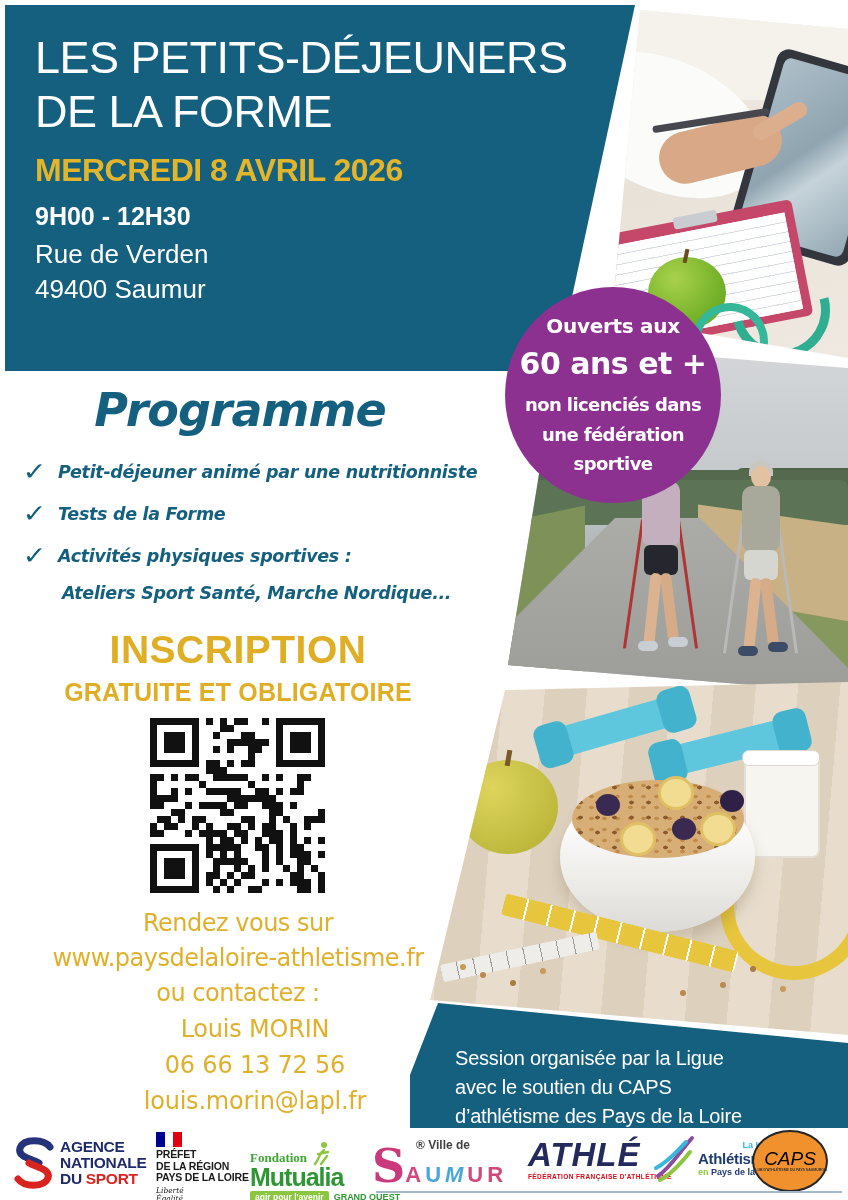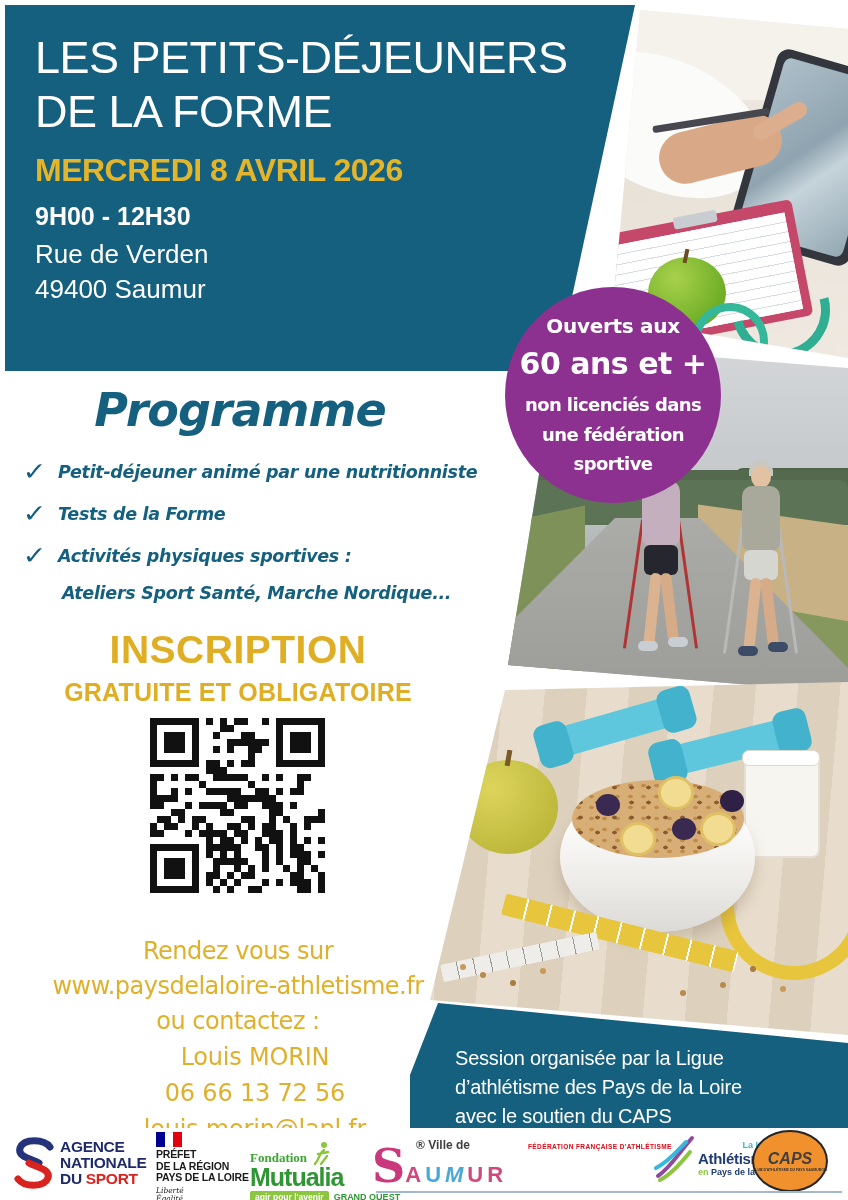--- a/index.html
+++ b/index.html
@@ -145,21 +145,21 @@
   .prog-cont{margin-left:62px;font-size:17.5px;font-weight:bold;letter-spacing:-0.3px;margin-top:-2px;}
 
   
   .inscription{position:absolute;left:0;top:628px;width:476px;text-align:center;z-index:5;color:#DFAE24;}
   .insc-title{font-size:39px;font-weight:bold;letter-spacing:0.5px;}
   .insc-sub{font-size:25px;font-weight:bold;margin-top:6px;letter-spacing:0.2px;}
 
   .qr{position:absolute;left:150px;top:718px;width:175px;height:175px;background:#fff;z-index:5;}
 
   
-  .contact{position:absolute;left:0;top:934px;width:476px;text-align:center;z-index:5;
+  .contact{position:absolute;left:0;top:906px;width:476px;text-align:center;z-index:5;
            color:#E0B02B;font-family:"DejaVu Sans",sans-serif;}
   .c-light{font-size:24px;font-weight:normal;letter-spacing:-0.5px;line-height:35px;}
   .c-bold{font-size:24px;font-weight:normal;letter-spacing:-0.2px;line-height:36px;padding-left:34px;}
 
   
   .session{position:absolute;left:408px;top:995px;width:440px;height:135px;background:#14607E;z-index:7;
            clip-path:polygon(30px 8px,440px 48px,440px 135px,2px 135px,2px 80px);
            color:#fff;box-sizing:border-box;padding:49px 0 0 47px;font-size:20px;line-height:29px;
            letter-spacing:-0.2px;}
 
@@ -199,21 +199,21 @@
 
   .ligue{left:652px;top:4px;}
   .ligue-text{margin-left:2px;}
   .ligue-l1{color:#35B8DC;font-size:9px;font-weight:bold;text-align:right;}
   .ligue-l2{color:#1F3B73;font-size:15px;font-weight:bold;letter-spacing:-0.3px;}
   .ligue-l3{font-size:9px;font-weight:bold;color:#1F3B73;}
   .ligue-en{color:#8CC63F;}
 
   .caps{left:752px;top:2px;width:76px;height:62px;background:#F0912D;border:2px solid #262626;
         border-radius:50%;display:flex;flex-direction:column;align-items:center;justify-content:center;box-sizing:border-box;}
-  .caps-name{color:#404040;font-size:16px;font-weight:bold;font-style:italic;line-height:15px;}
+  .caps-name{color:#000000;font-size:19px;font-weight:normal;font-style:italic;line-height:15px;}
   .caps-sub{color:#333;font-size:3.5px;font-weight:bold;margin-top:2px;white-space:nowrap;}
 
   .footer-line{position:absolute;left:376px;top:1191px;width:466px;height:2px;background:#A4B8CB;z-index:9;}
 </style>
 </head>
 <body>
 
 <div class="poster">
 
   <div class="photo photo1">
@@ -553,22 +553,22 @@
     <div class="c-light">Rendez vous sur</div>
     <div class="c-light">www.paysdelaloire-athletisme.fr</div>
     <div class="c-light">ou  contactez :</div>
     <div class="c-bold">Louis MORIN</div>
     <div class="c-bold">06 66 13 72 56</div>
     <div class="c-bold">louis.morin@lapl.fr</div>
   </div>
 
   <div class="session">
     <div>Session organisée par la Ligue</div>
+    <div>avec le soutien du CAPS</div>
     <div>d’athlétisme des Pays de la Loire</div>
-    <div>avec le soutien du CAPS</div>
   </div>
 
   <div class="footer">
 
     <div class="logo ans">
       <svg width="44" height="54" viewBox="0 0 44 54">
         <path d="M38 11 C32 3 12 2 8 12 C5 21 20 23 27 27" stroke="#24337A" stroke-width="7" fill="none" stroke-linecap="round"></path>
         <path d="M6 43 C12 51 32 52 36 42 C39 33 24 31 17 27" stroke="#D9231F" stroke-width="7" fill="none" stroke-linecap="round"></path>
       </svg>
       <div class="ans-text">
@@ -617,20 +617,21 @@
         <span class="sa-s">S</span>
           <span class="sa-l sa-pink">A</span>
           <span class="sa-l sa-blue">U</span>
           <span class="sa-l sa-m">M</span>
           <span class="sa-l sa-pink">U</span>
           <span class="sa-l sa-pink">R</span>
       </div>
     </div>
 
     <div class="logo athle">
+      <div class="athle-name">ATHLÉ</div>
       <div class="athle-sub">FÉDÉRATION FRANÇAISE D'ATHLÉTISME</div>
     </div>
 
     <div class="logo ligue">
       <svg width="44" height="52" viewBox="0 0 44 52">
         <path d="M6 44 C18 36 26 22 40 6" stroke="#8E4A9E" stroke-width="4" fill="none" stroke-linecap="round"></path>
         <path d="M4 36 C16 30 24 20 34 10" stroke="#35B8DC" stroke-width="4" fill="none" stroke-linecap="round"></path>
         <path d="M8 48 C20 42 30 30 38 20" stroke="#8CC63F" stroke-width="4" fill="none" stroke-linecap="round"></path>
       </svg>
       <div class="ligue-text">

